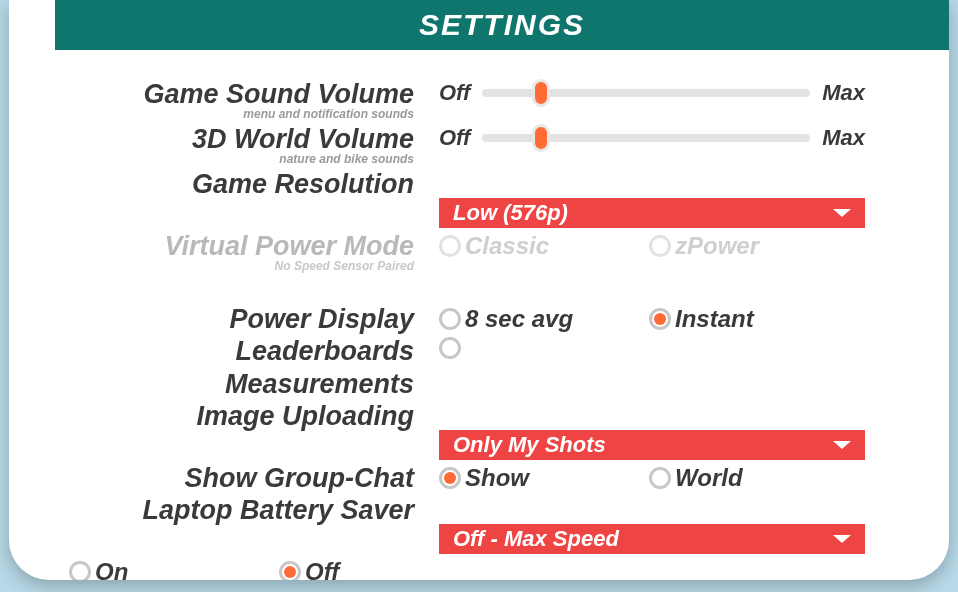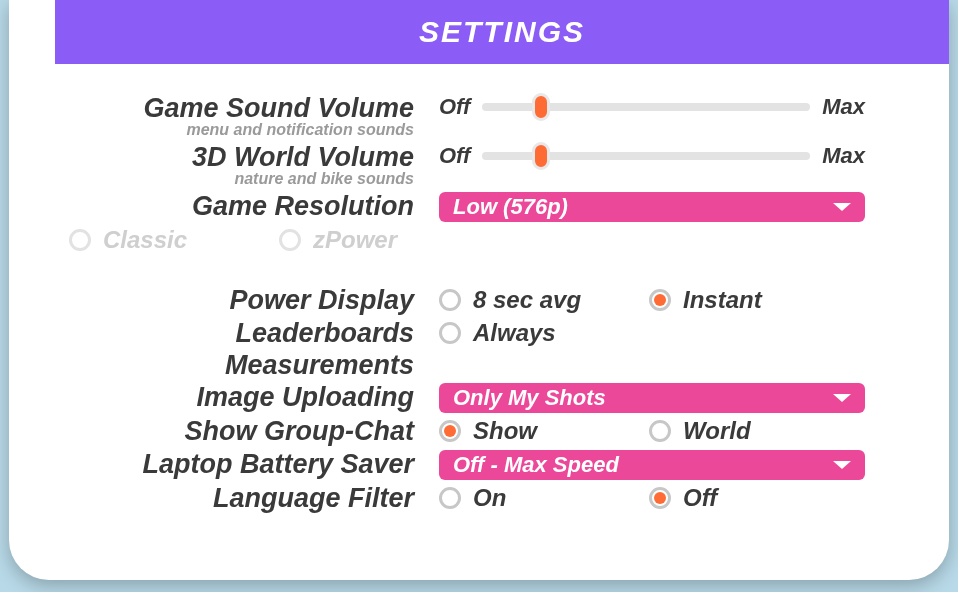--- a/index.html
+++ b/index.html
@@ -16,22 +16,22 @@
 .panel {
   width: 940px;
   height: 580px;
   background: #fff;
   border-radius: 0 0 40px 40px;
   box-shadow: 0 6px 18px rgba(0,0,0,.25);
   overflow: hidden;
   position: relative;
 }
 .header {
-  height: 64px;
-  background: #8b5cf6;
+  height: 50px;
+  background: #0f766e;
   display: flex;
   align-items: center;
   justify-content: center;
   margin-left: 46px;
 }
 .header h1 {
   color: #fff;
   font-weight: 900;
   font-style: italic;
   letter-spacing: 2px;
@@ -53,21 +53,21 @@
 }
 .label {
   font-weight: 900;
   font-style: italic;
   font-size: 27px;
   color: #3a3a3a;
 }
 .sub {
   display: block;
   font-style: italic;
-  font-size: 16px;
+  font-size: 12px;
   color: #9a9a9a;
   font-weight: 700;
 }
 .ctrl-col {
   flex: 1;
   display: flex;
   align-items: center;
   gap: 14px;
   justify-content: flex-end;
 }
@@ -92,46 +92,47 @@
   height: 28px;
   background: #ff6b35;
   border: 3px solid #e8e8e8;
   border-radius: 10px;
 }
 
 
 .dropdown {
   flex: 1;
   height: 30px;
-  background: #ec4899;
-  border-radius: 6px;
+  background: #ef4444;
+  border-radius: 0;
   display: flex;
   align-items: center;
   padding: 0 14px;
   color: #fff;
   font-weight: 900;
   font-style: italic;
   font-size: 22px;
   position: relative;
   cursor: pointer;
+  margin-top: 28px;
 }
 .dropdown .chev {
   margin-left: auto;
   width: 0; height: 0;
   border-left: 9px solid transparent;
   border-right: 9px solid transparent;
   border-top: 8px solid #fff;
 }
 
 
 .radio-pair { display: flex; width: 100%; }
 .radio-opt {
   display: flex;
   align-items: center;
-  gap: 12px;
+  gap: 4px;
   cursor: pointer;
 }
 .radio-opt:first-child { width: 210px; }
 .rbullet {
   width: 22px; height: 22px;
   border: 3px solid #c7c7c7;
   border-radius: 50%;
   display: inline-flex;
   align-items: center; justify-content: center;
   flex-shrink: 0;
@@ -200,20 +201,24 @@
       </div>
       <div class="ctrl-col">
         <div class="dropdown">
           <span>Low (576p)</span>
           <span class="chev"></span>
         </div>
       </div>
     </div>
 
     <div class="row disabled">
+      <div class="label-col">
+        <span class="label">Virtual Power Mode</span>
+        <span class="sub">No Speed Sensor Paired</span>
+      </div>
       <div class="ctrl-col">
         <div class="radio-pair">
           <div class="radio-opt">
             <span class="rbullet"></span>
             <span class="rlabel">Classic</span>
           </div>
           <div class="radio-opt">
             <span class="rbullet"></span>
             <span class="rlabel">zPower</span>
           </div>
@@ -242,21 +247,20 @@
     </div>
 
     <div class="row">
       <div class="label-col">
         <span class="label">Leaderboards</span>
       </div>
       <div class="ctrl-col">
         <div class="radio-pair">
           <div class="radio-opt">
             <span class="rbullet"></span>
-            <span class="rlabel">Always</span>
           </div>
         </div>
       </div>
     </div>
 
     <div class="row">
       <div class="label-col">
         <span class="label">Measurements</span>
       </div>
       <div class="ctrl-col">
@@ -301,23 +305,20 @@
       </div>
       <div class="ctrl-col">
         <div class="dropdown">
           <span>Off - Max Speed</span>
           <span class="chev"></span>
         </div>
       </div>
     </div>
 
     <div class="row">
-      <div class="label-col">
-        <span class="label">Language Filter</span>
-      </div>
       <div class="ctrl-col">
         <div class="radio-pair">
           <div class="radio-opt">
             <span class="rbullet"></span>
             <span class="rlabel">On</span>
           </div>
           <div class="radio-opt">
             <span class="rbullet sel"></span>
             <span class="rlabel">Off</span>
           </div>

